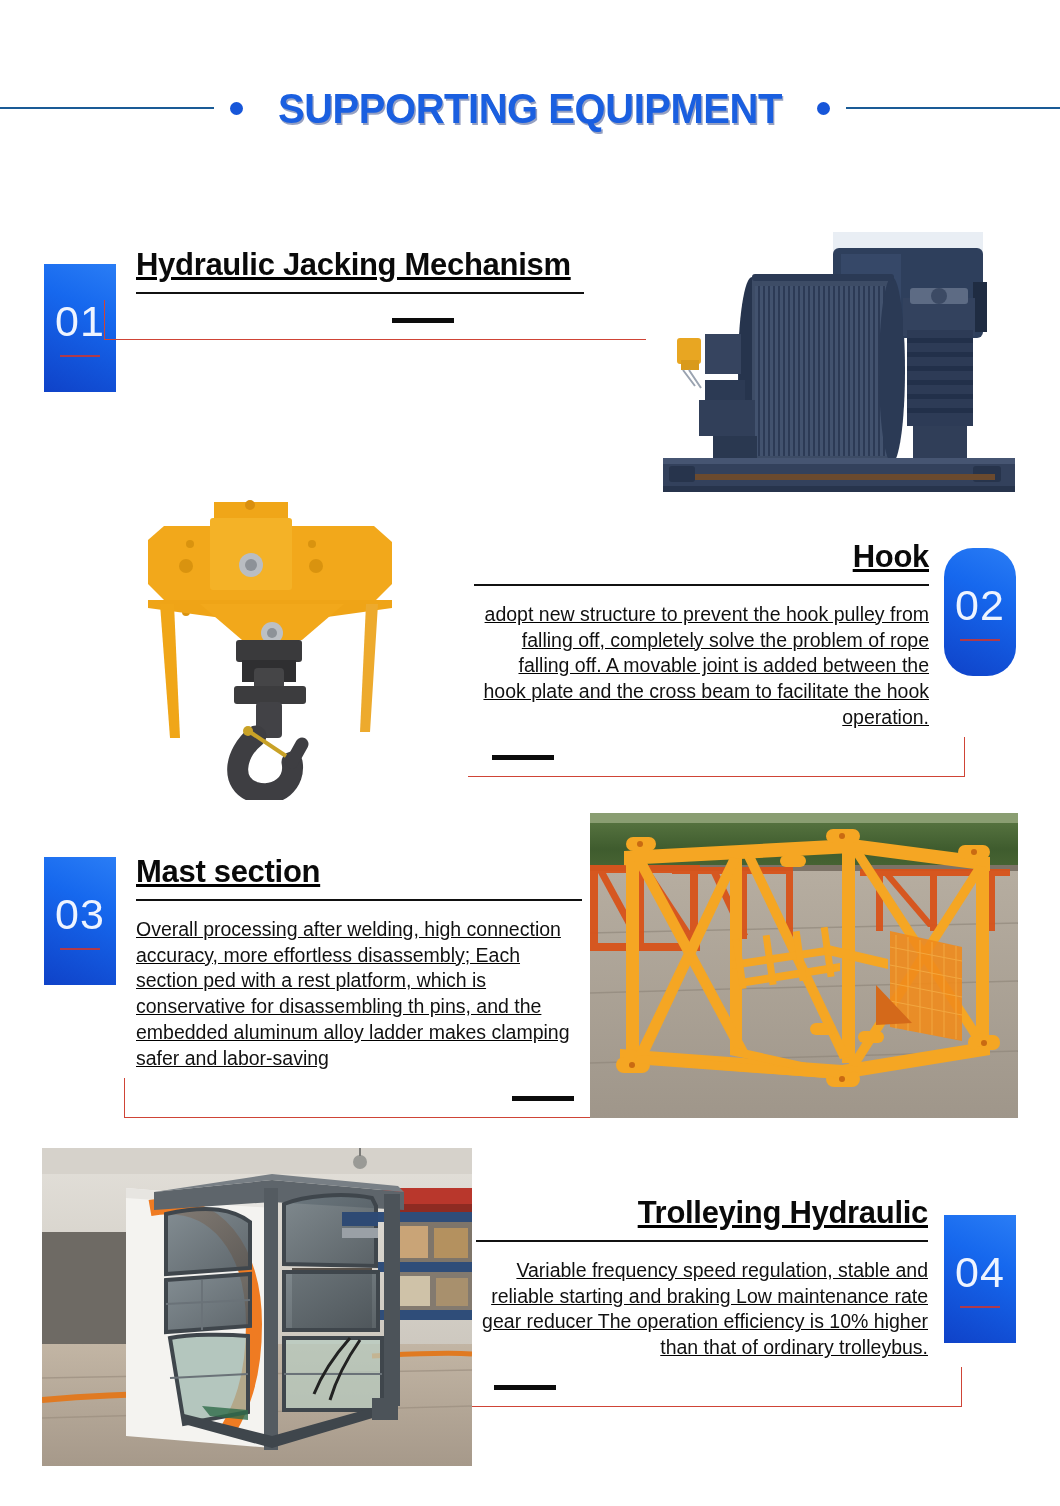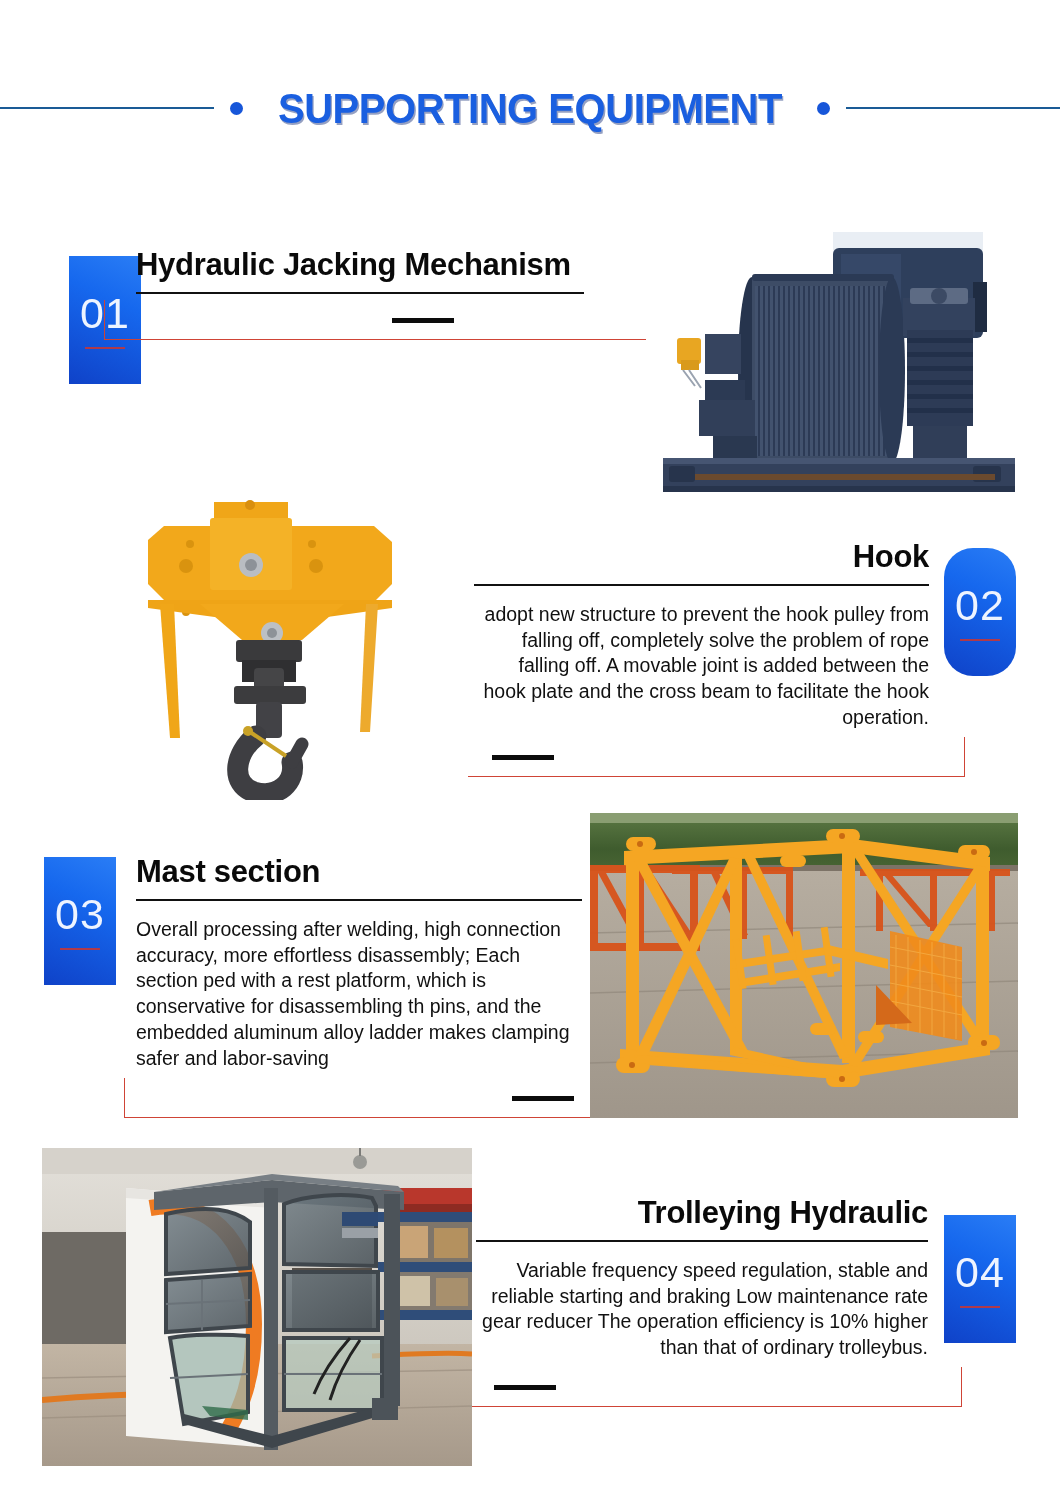--- a/index.html
+++ b/index.html
@@ -80,21 +80,21 @@
     letter-spacing: 1px;
   }
   .badge-underline {
     width: 40px;
     height: 2px;
     background: #b03a4a;
     margin-top: 12px;
   }
 
   
-  .txt-col { position: absolute; }
+  .txt-col { position: absolute; text-decoration: underline; }
 
   .sec-title {
     font-size: 31px;
     font-weight: bold;
     color: #0a0a0a;
     line-height: 1.1;
     white-space: nowrap;
     letter-spacing: -0.3px;
   }
   .title-rule {
@@ -148,21 +148,21 @@
   <div class="header">
     <div class="header-rule left"></div>
     <span class="header-dot"></span>
     <div class="header-title">SUPPORTING EQUIPMENT</div>
     <span class="header-dot"></span>
     <div class="header-rule right"></div>
   </div>
 
   <div class="section" style="top:248px;left:0;width:1060px;height:260px;">
 
-    <div class="badge" style="left:44px;top:8px;margin-left:25px;">
+    <div class="badge" style="left:44px;top:16px;">
       <div class="badge-num">01</div>
       <div class="badge-underline"></div>
     </div>
 
     <div class="txt-col align-left" style="left:136px;top:0;width:448px;">
       <div class="sec-title">Hydraulic Jacking Mechanism</div>
       <div class="title-rule"></div>
       <div class="footer-band">
         <div class="red-frame lcorner" style="left:-32px;right:-62px;"></div>
         <div class="dash right-pos"></div>

